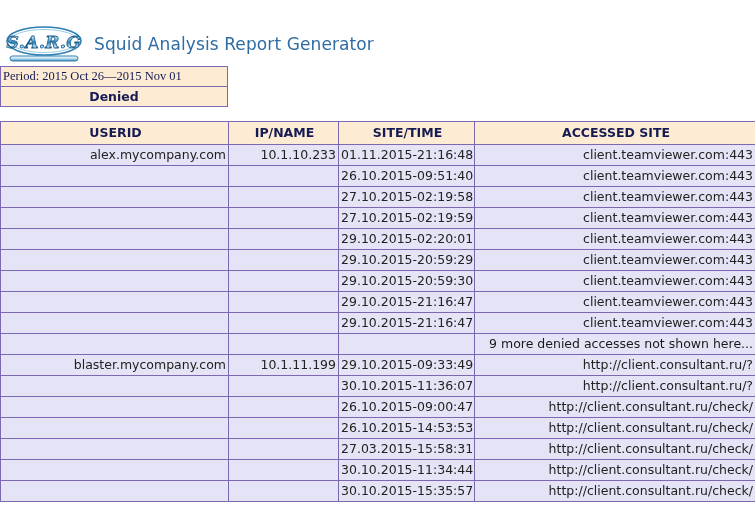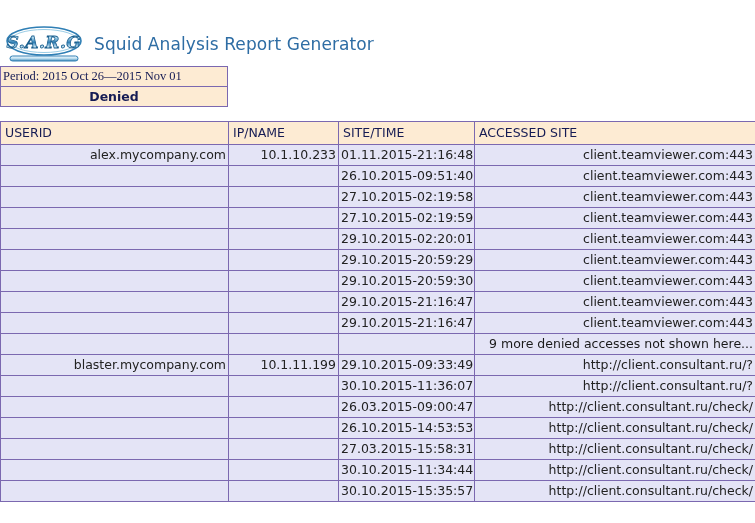--- a/index.html
+++ b/index.html
@@ -90,22 +90,22 @@
   table.report col.c-userid { width: 228px; }
   table.report col.c-ip     { width: 110px; }
   table.report col.c-dt     { width: 136px; }
   table.report col.c-site   { width: 281px; }
 
   table.report th {
     background: #fdebd3;
     border: 1px solid #7b68b0;
     color: #151b54;
     font-size: 12.5px;
-    font-weight: normal;
-    text-align: left;
+    font-weight: bold;
+    text-align: center;
     padding: 2px 2px 2px 4px;
     height: 18px;
     line-height: 16px;
     white-space: nowrap;
   }
   table.report td {
     background: #e4e4f6;
     border: 1px solid #7b68b0;
     font-size: 12.5px;
     color: #222222;
@@ -268,21 +268,21 @@
       </tr>
       <tr>
         <td class="userid"></td>
         <td class="ip"></td>
         <td class="dt">30.10.2015-11:36:07</td>
         <td class="site">http://client.consultant.ru/?</td>
       </tr>
       <tr>
         <td class="userid"></td>
         <td class="ip"></td>
-        <td class="dt">26.03.2015-09:00:47</td>
+        <td class="dt">26.10.2015-09:00:47</td>
         <td class="site">http://client.consultant.ru/check/</td>
       </tr>
       <tr>
         <td class="userid"></td>
         <td class="ip"></td>
         <td class="dt">26.10.2015-14:53:53</td>
         <td class="site">http://client.consultant.ru/check/</td>
       </tr>
       <tr>
         <td class="userid"></td>

